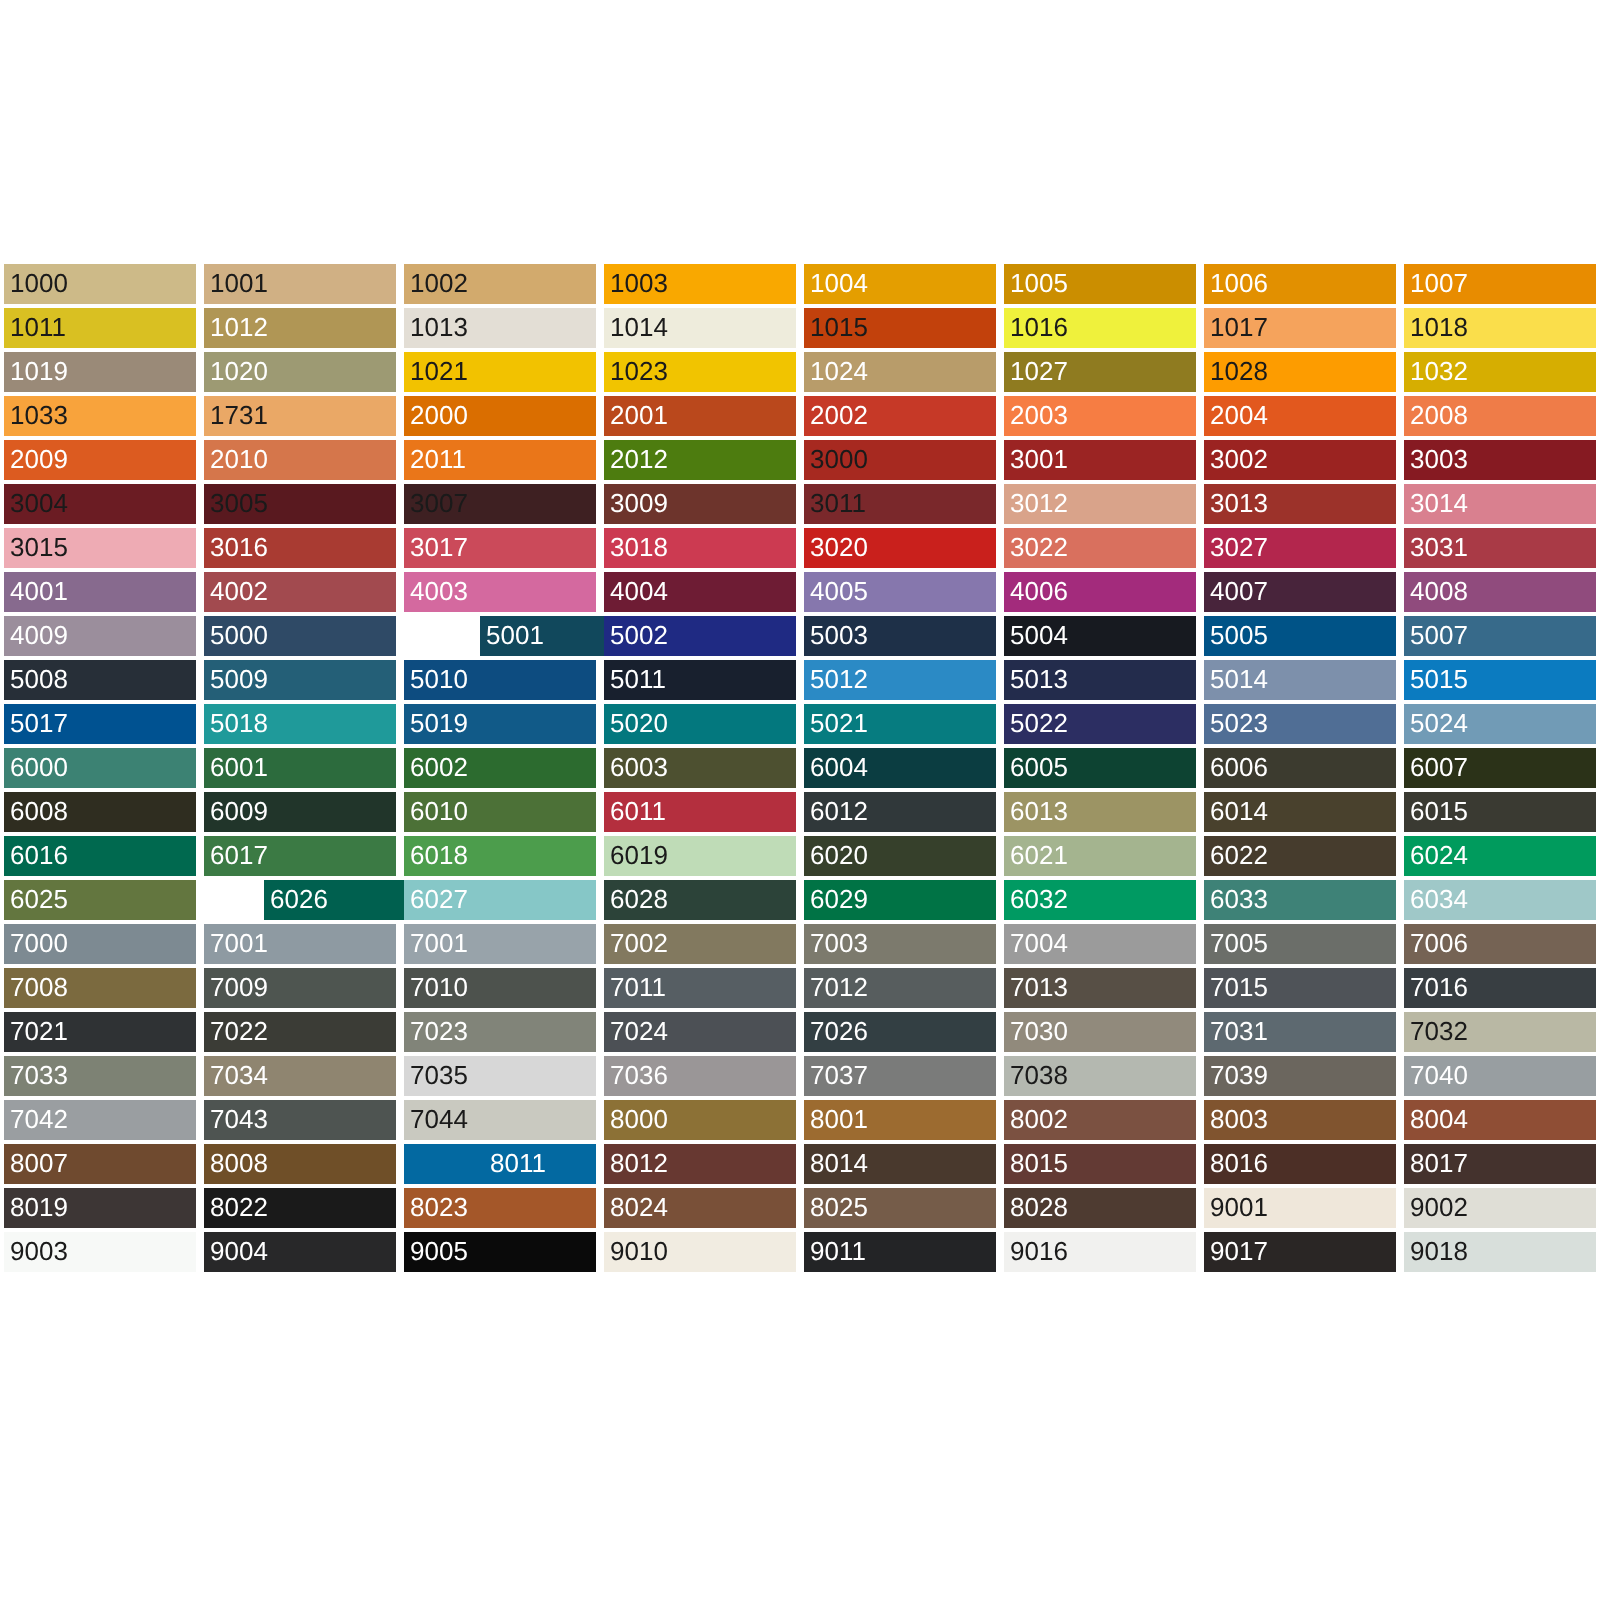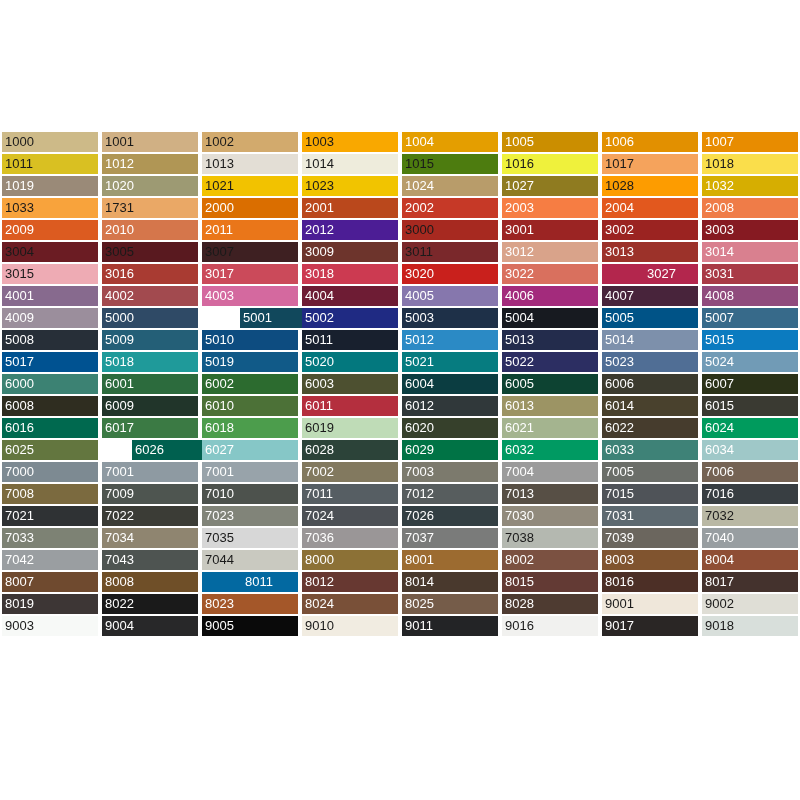--- a/index.html
+++ b/index.html
@@ -84,21 +84,21 @@
       </div>
       <div class="swatch light" style="background: rgb(176, 150, 85);">
         <span class="swatch-label">1012</span>
       </div>
       <div class="swatch dark" style="background: rgb(227, 222, 213);">
         <span class="swatch-label">1013</span>
       </div>
       <div class="swatch dark" style="background: rgb(238, 236, 220);">
         <span class="swatch-label">1014</span>
       </div>
-      <div class="swatch dark" style="background: #4d7c0f;">
+      <div class="swatch dark" style="background: #c2410c;">
         <span class="swatch-label">1015</span>
       </div>
       <div class="swatch dark" style="background: rgb(239, 241, 60);">
         <span class="swatch-label">1016</span>
       </div>
       <div class="swatch dark" style="background: rgb(245, 163, 92);">
         <span class="swatch-label">1017</span>
       </div>
       <div class="swatch dark" style="background: rgb(250, 222, 75);">
         <span class="swatch-label">1018</span>
@@ -153,21 +153,21 @@
       </div>
       <div class="swatch light" style="background: rgb(220, 91, 32);">
         <span class="swatch-label">2009</span>
       </div>
       <div class="swatch light" style="background: rgb(213, 118, 75);">
         <span class="swatch-label">2010</span>
       </div>
       <div class="swatch light" style="background: rgb(234, 118, 25);">
         <span class="swatch-label">2011</span>
       </div>
-      <div class="swatch light" style="background: #4c1d95;">
+      <div class="swatch light" style="background: #4d7c0f;">
         <span class="swatch-label">2012</span>
       </div>
       <div class="swatch dark" style="background: rgb(167, 41, 32);">
         <span class="swatch-label">3000</span>
       </div>
       <div class="swatch light" style="background: rgb(155, 36, 35);">
         <span class="swatch-label">3001</span>
       </div>
       <div class="swatch light" style="background: rgb(155, 35, 33);">
         <span class="swatch-label">3002</span>
@@ -210,21 +210,21 @@
       </div>
       <div class="swatch light" style="background: rgb(204, 58, 81);">
         <span class="swatch-label">3018</span>
       </div>
       <div class="swatch light" style="background: rgb(201, 32, 28);">
         <span class="swatch-label">3020</span>
       </div>
       <div class="swatch light" style="background: rgb(217, 112, 94);">
         <span class="swatch-label">3022</span>
       </div>
-      <div class="swatch light" style="background: rgb(179, 38, 77); padding-left: 42px;">
+      <div class="swatch light" style="background: rgb(179, 38, 77);">
         <span class="swatch-label">3027</span>
       </div>
       <div class="swatch light" style="background: rgb(169, 58, 70);">
         <span class="swatch-label">3031</span>
       </div>
       <div class="swatch light" style="background: rgb(135, 106, 142);">
         <span class="swatch-label">4001</span>
       </div>
       <div class="swatch light" style="background: rgb(162, 74, 79);">
         <span class="swatch-label">4002</span>

